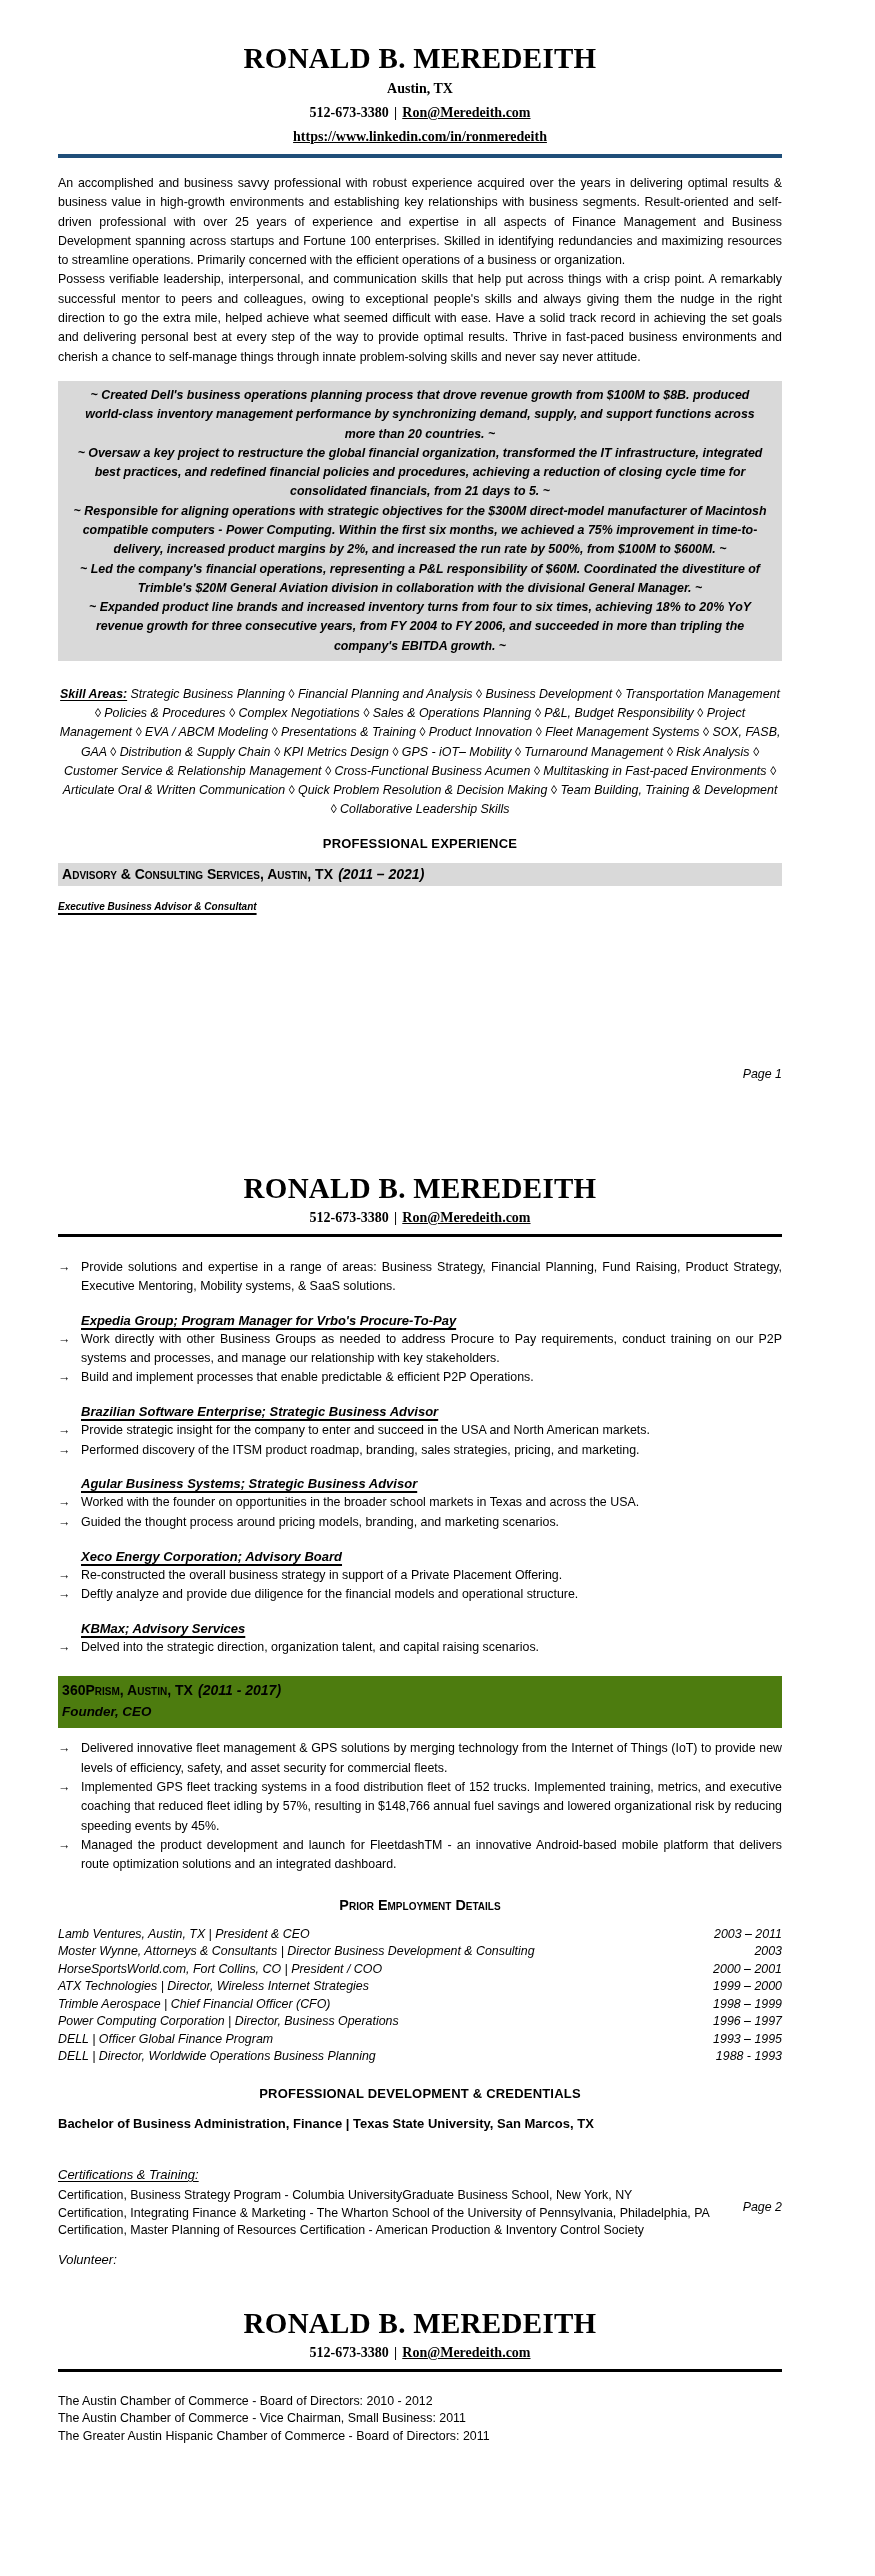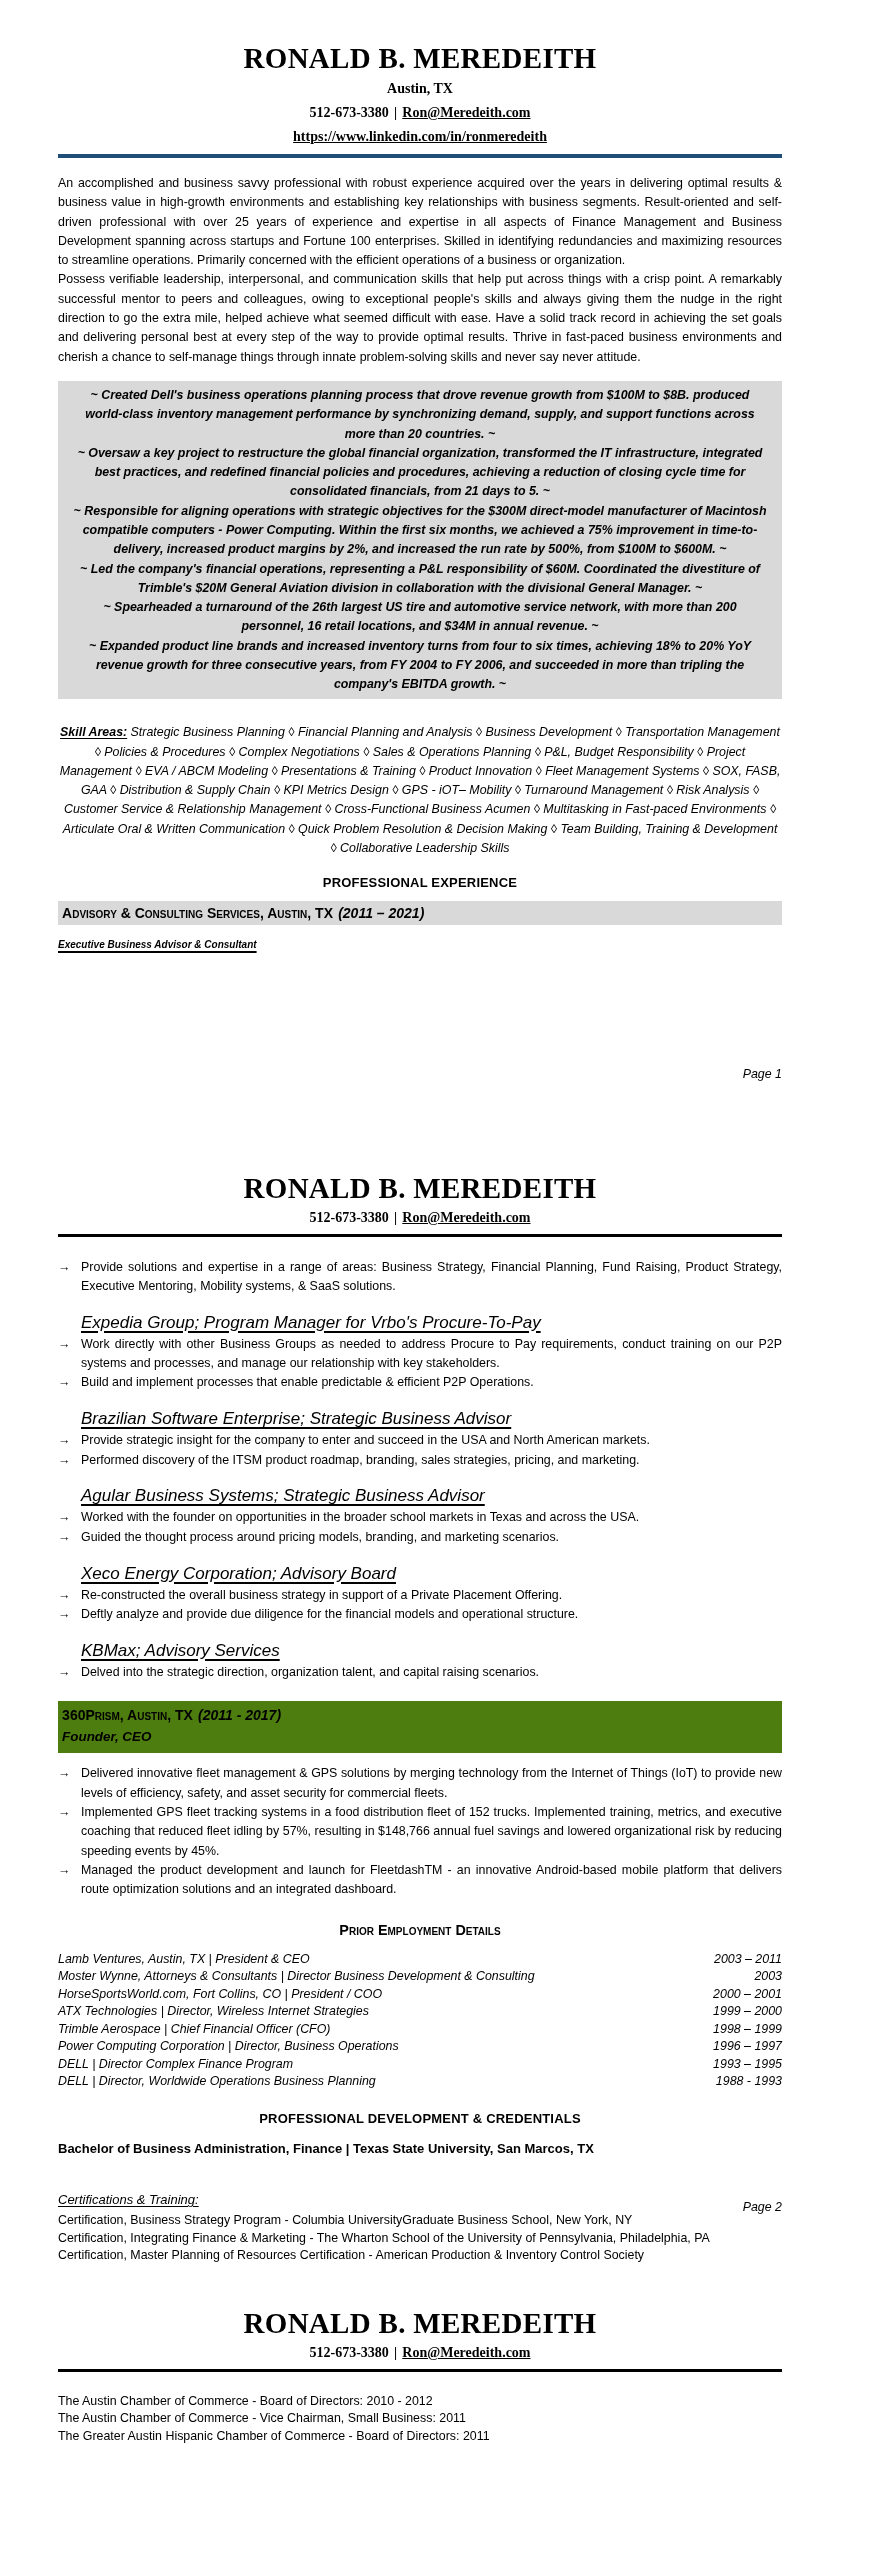--- a/index.html
+++ b/index.html
@@ -37,21 +37,21 @@
   .dates { font-style:italic; font-variant:normal; margin-left:5.2px; }
 
   .role-underline { margin-top:14.4px; font-size:10px; font-weight:700; font-style:italic;
                     text-decoration:underline; text-decoration-thickness:1.5px; text-underline-offset:2.6px; }
 
   .intro { margin-top:20.6px; }
   .bullet { display:flex; font-size:12.4px; line-height:19.3px; }
   .bullet .arrow { flex:0 0 23px; }
   .bullet .btext { flex:1; text-align:justify; }
 
-  .sub-title { margin:16.5px 0 2.1px 23px; font-size:17px; font-weight:400; font-style:italic;
+  .sub-title { margin:16.5px 0 2.1px 23px; font-size:13px; font-weight:700; font-style:italic;
                text-decoration:underline; text-decoration-thickness:1.5px; text-underline-offset:2.6px; }
 
   .prism-bar { margin-top:18.5px; background:#4d7c0f; padding:4.1px 4.1px 5.2px 4.1px; font-size:14px; font-weight:700; line-height:21.6px; }
   .prism-role { font-style:italic; font-size:13.4px; }
   .after-prism { margin-top:11.3px; }
 
   .sc-heading { margin-top:23px; text-align:center; font-variant:small-caps; font-weight:700; font-size:14.4px; }
 
   .prior-rows { margin-top:12.4px; }
   .prior-row { display:flex; justify-content:space-between; font-style:italic; font-size:12.4px; line-height:17.5px; }
@@ -89,21 +89,20 @@
   <div class="summary">
     <p class="body-text">An accomplished and business savvy professional with robust experience acquired over the years in delivering optimal results &amp; business value in high-growth environments and establishing key relationships with business segments. Result-oriented and self-driven professional with over 25 years of experience and expertise in all aspects of Finance Management and Business Development spanning across startups and Fortune 100 enterprises. Skilled in identifying redundancies and maximizing resources to streamline operations. Primarily concerned with the efficient operations of a business or organization.</p>
     <p class="body-text">Possess verifiable leadership, interpersonal, and communication skills that help put across things with a crisp point. A remarkably successful mentor to peers and colleagues, owing to exceptional people's skills and always giving them the nudge in the right direction to go the extra mile, helped achieve what seemed difficult with ease. Have a solid track record in achieving the set goals and delivering personal best at every step of the way to provide optimal results. Thrive in fast-paced business environments and cherish a chance to self-manage things through innate problem-solving skills and never say never attitude.</p>
   </div>
 
   <div class="highlight-block">
     <p>~ Created Dell's business operations planning process that drove revenue growth from $100M to $8B. produced world-class inventory management performance by synchronizing demand, supply, and support functions across more than 20 countries. ~</p>
     <p>~ Oversaw a key project to restructure the global financial organization, transformed the IT infrastructure, integrated best practices, and redefined financial policies and procedures, achieving a reduction of closing cycle time for consolidated financials, from 21 days to 5. ~</p>
     <p>~ Responsible for aligning operations with strategic objectives for the $300M direct-model manufacturer of Macintosh compatible computers - Power Computing. Within the first six months, we achieved a 75% improvement in time-to-delivery, increased product margins by 2%, and increased the run rate by 500%, from $100M to $600M. ~</p>
     <p>~ Led the company's financial operations, representing a P&amp;L responsibility of $60M. Coordinated the divestiture of Trimble's $20M General Aviation division in collaboration with the divisional General Manager. ~</p>
-    <p>~ Spearheaded a turnaround of the 26th largest US tire and automotive service network, with more than 200 personnel, 16 retail locations, and $34M in annual revenue.  ~</p>
     <p>~ Expanded product line brands and increased inventory turns from four to six times, achieving 18% to 20% YoY revenue growth for three consecutive years, from FY 2004 to FY 2006, and succeeded in more than tripling the company's EBITDA growth. ~</p>
   </div>
 
   <p class="skills">
     <span class="skills-label">Skill Areas:</span>
     <span> Strategic Business Planning ◊ Financial Planning and Analysis ◊ Business Development ◊ Transportation Management ◊ Policies &amp; Procedures ◊ Complex Negotiations ◊ Sales &amp; Operations Planning ◊ P&amp;L, Budget Responsibility ◊ Project Management ◊ EVA / ABCM Modeling ◊ Presentations &amp; Training ◊ Product Innovation ◊ Fleet Management Systems ◊ SOX, FASB, GAA ◊ Distribution &amp; Supply Chain ◊ KPI Metrics Design ◊ GPS - iOT– Mobility ◊ Turnaround Management ◊ Risk Analysis ◊ Customer Service &amp; Relationship Management ◊ Cross-Functional Business Acumen ◊ Multitasking in Fast-paced Environments ◊ Articulate Oral &amp; Written Communication ◊ Quick Problem Resolution &amp; Decision Making ◊ Team Building, Training &amp; Development ◊ Collaborative Leadership Skills</span>
   </p>
 
   <h2 class="center-heading">PROFESSIONAL EXPERIENCE</h2>
 
@@ -219,21 +218,21 @@
     </div>
     <div class="prior-row">
       <span class="pos">Trimble Aerospace | Chief Financial Officer (CFO)</span>
       <span class="yrs">1998 – 1999</span>
     </div>
     <div class="prior-row">
       <span class="pos">Power Computing Corporation | Director, Business Operations</span>
       <span class="yrs">1996 – 1997</span>
     </div>
     <div class="prior-row">
-      <span class="pos">DELL | Director Complex Finance Program</span>
+      <span class="pos">DELL | Officer Global Finance Program</span>
       <span class="yrs">1993 – 1995</span>
     </div>
     <div class="prior-row">
       <span class="pos">DELL | Director, Worldwide Operations Business Planning</span>
       <span class="yrs">1988 - 1993</span>
     </div>
   </div>
 
   <h2 class="center-heading" style="margin-top:20.6px;">PROFESSIONAL DEVELOPMENT &amp; CREDENTIALS</h2>
 

